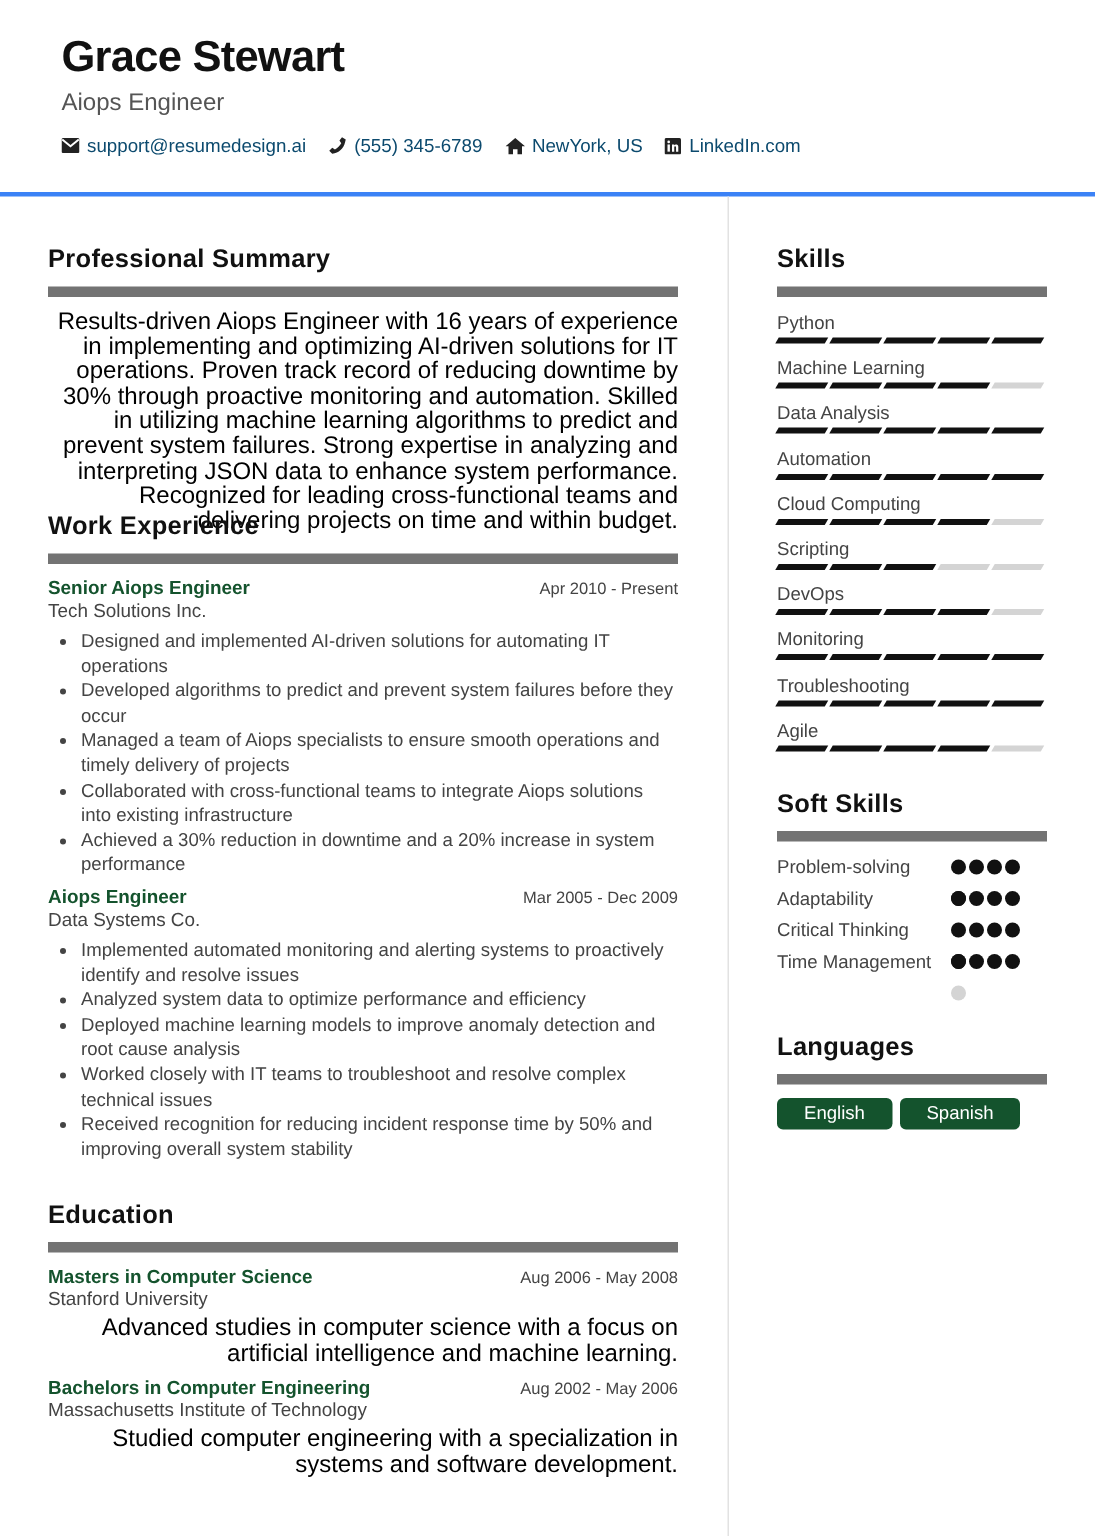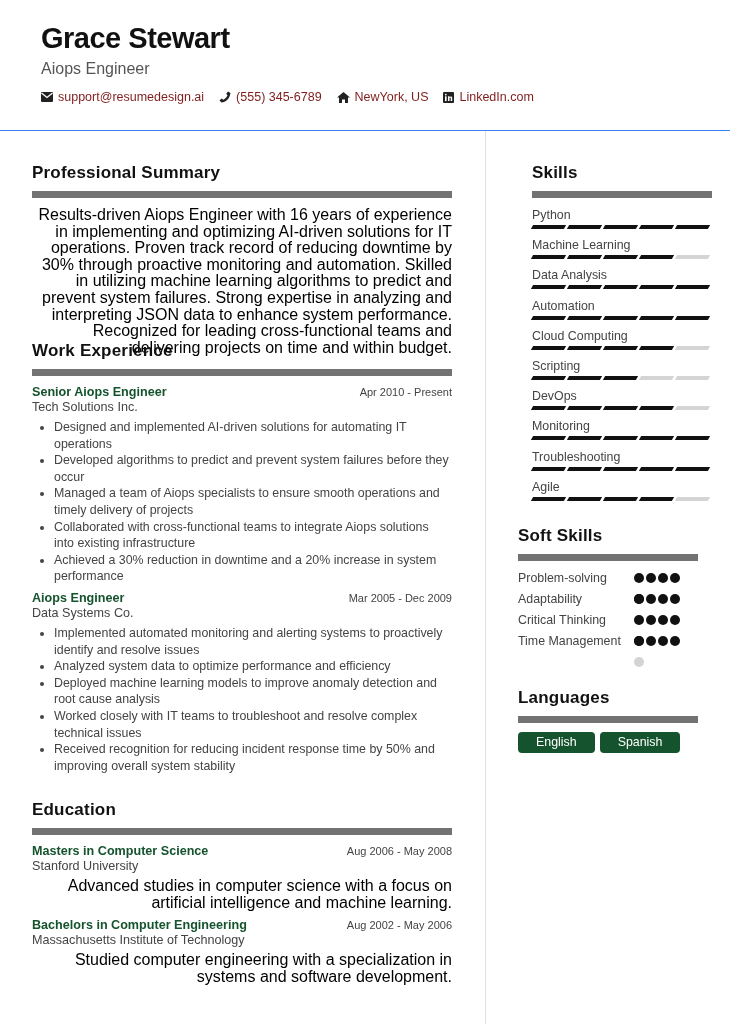--- a/index.html
+++ b/index.html
@@ -1,22 +1,22 @@
 <!DOCTYPE html>
 <html><head>
 <meta charset="utf-8">
 <style>
   * { box-sizing: border-box; margin: 0; padding: 0; }
   html, body { width: 730px; height: 1024px; background: #ffffff; overflow: hidden; }
   body { font-family: "Liberation Sans", sans-serif; color: #333; position: relative; }
 
-  .header { position: absolute; left: 0; top: 0; width: 730px; height: 131px; border-bottom: 1px solid #3b82f6; }
+  .header { position: absolute; left: 0; top: 0; width: 730px; height: 131px; border-bottom: 3px solid #3b82f6; }
   .name { position: absolute; left: 41px; top: 22px; font-size: 29px; font-weight: bold; color: #111; letter-spacing: -0.5px; }
   .role { position: absolute; left: 41px; top: 60px; font-size: 16px; color: #555; }
-  .contacts { position: absolute; left: 41px; top: 90px; display: flex; align-items: center; font-size: 12.5px; color: #7f1d1d; }
+  .contacts { position: absolute; left: 41px; top: 90px; display: flex; align-items: center; font-size: 12.5px; color: #0c4a6e; }
   .contact { display: flex; align-items: center; margin-right: 15px; }
   .contact svg { margin-right: 5px; }
 
   .vdivider { position: absolute; left: 485px; top: 131px; width: 1px; height: 893px; background: #e2e2e2; }
 
   .left { position: absolute; left: 32px; top: 150px; width: 420px; }
   .right { position: absolute; left: 518px; top: 150px; width: 180px; }
 
   .section-title { font-size: 17px; font-weight: bold; color: #111; padding-bottom: 8px; border-bottom: 7px solid #737373; margin-bottom: 9px; letter-spacing: 0.2px; }
   .para { font-size: 16px; line-height: 16.6px; color: #000000; text-align: right; }
@@ -26,21 +26,21 @@
 
   .entry-head { display: flex; justify-content: space-between; align-items: baseline; }
   .entry-title { font-size: 12.6px; font-weight: bold; color: #14532d; }
   .entry-date { font-size: 11px; color: #444; }
   .entry-org { font-size: 12.6px; color: #444; margin-top: 1px; }
   ul.bullets { margin-top: 5px; padding-left: 22px; }
   ul.bullets li { font-size: 12.4px; line-height: 16.6px; color: #444; }
   .entry { margin-bottom: 6px; }
   .edu-desc { margin-top: 5px; margin-bottom: 7px; }
 
-  .sk-title-skills { position: absolute; top: 13px; left: 14px; width: 180px; }
+  .sk-title-skills { position: absolute; top: 13px; left: 0; width: 180px; }
   .skill { margin-bottom: 0; height: 30.2px; }
   .skill-name { font-size: 12.4px; color: #444; line-height: 16px; }
   .bar { display: flex; margin-top: 2px; }
   .seg { width: 32.5px; height: 4px; margin-right: 3.4px; transform: skewX(-30deg); background: #111; }
   .seg.off { background: #d4d4d4; }
 
   .sec-soft { position: absolute; top: 376px; left: 0; width: 180px; }
   .soft { display: flex; height: 21px; }
   .soft-name { width: 116px; font-size: 12.4px; color: #444; line-height: 16px; }
   .dots { width: 52px; display: flex; flex-wrap: wrap; height: 16px; align-content: flex-start; padding-top: 3px; }

